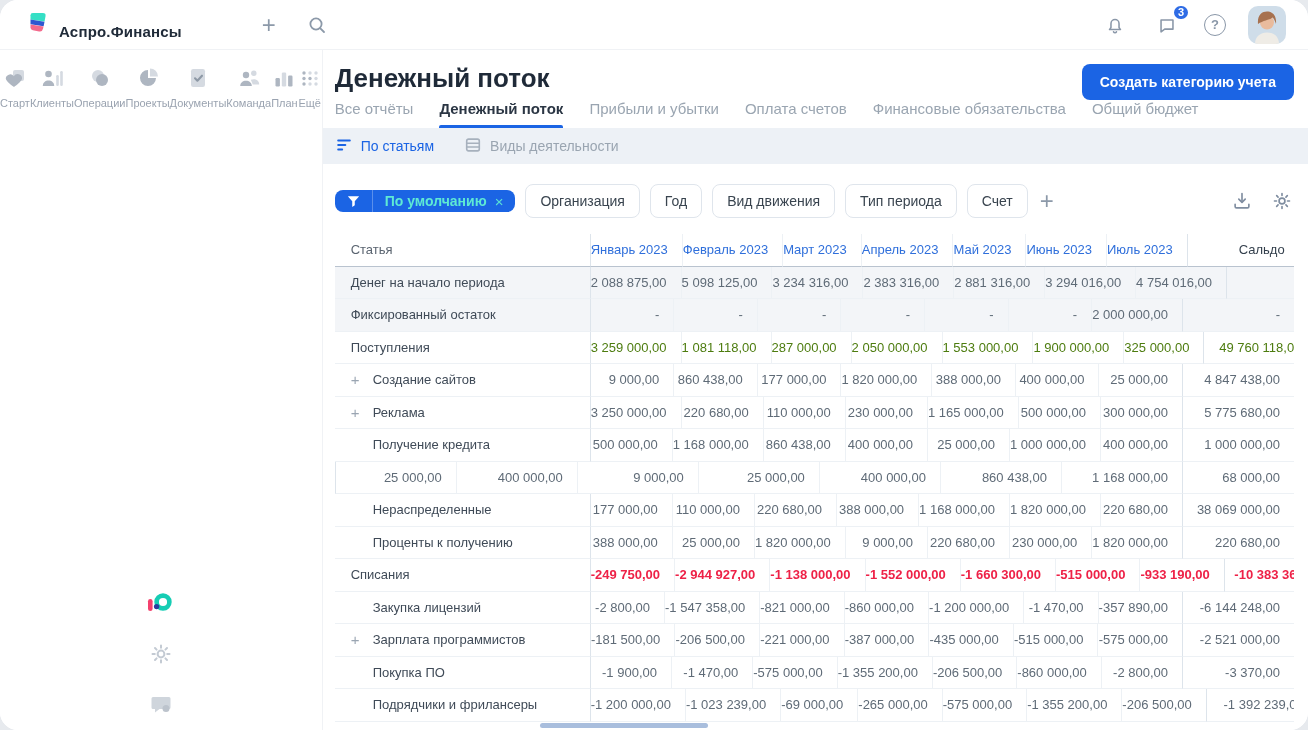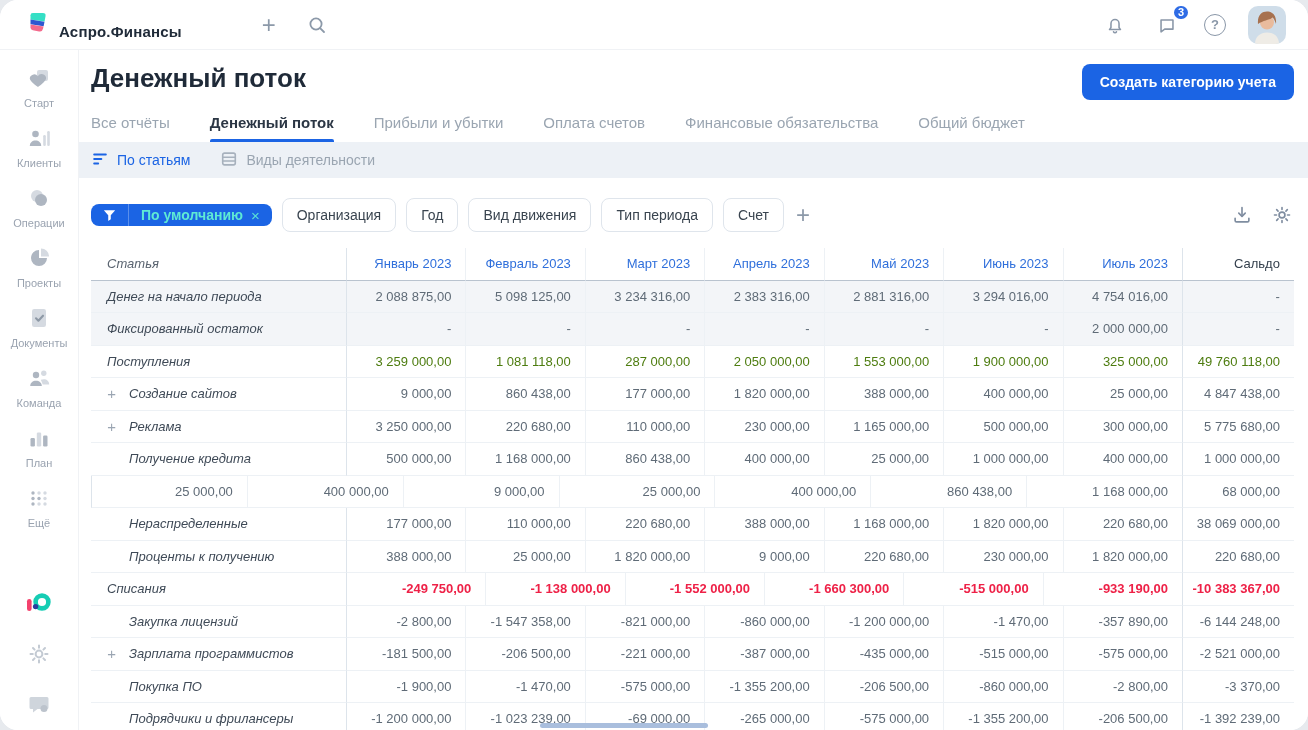--- a/index.html
+++ b/index.html
@@ -27,21 +27,21 @@
   .side-bottom { margin-top:auto; display:flex; flex-direction:column; align-items:center; gap:26px; }
   .side-bottom .side-item { margin-bottom:0; }
 
   .main { flex:1; display:flex; flex-direction:column; min-width:0; }
 
   
   .pagehead { padding:14px 14px 0 12px; background:#fff; }
   .pagehead-top { display:flex; align-items:flex-start; }
   .page-title { font-size:26px; font-weight:700; color:#1f2a38; line-height:1.15; }
   .create-btn { margin-left:auto; background:#1b64e4; color:#fff; border:none; border-radius:8px; font-size:14px; font-weight:700; padding:10px 18px; cursor:pointer; font-family:inherit; }
-  .tabs { display:flex; gap:40px; margin-top:14px; }
+  .tabs { display:flex; gap:26px; }
   .tab { font-size:15px; color:#9aa5b1; padding-bottom:11px; cursor:pointer; position:relative; white-space:nowrap; }
   .tab.active { color:#2b3644; font-weight:700; }
   .tab.active::after { content:""; position:absolute; left:0; right:0; bottom:0; height:3px; background:#1b64e4; border-radius:2px 2px 0 0; }
 
   
   .viewstrip { height:36px; background:#edf1f6; display:flex; align-items:center; gap:30px; padding:0 14px 0 12px; }
   .view-tab { display:flex; align-items:center; gap:8px; font-size:14px; color:#9aa5b1; cursor:pointer; }
   .view-tab.active { color:#1b64e4; }
 
   
@@ -53,21 +53,21 @@
   .chip-x { font-size:15px; padding:0 12px 0 2px; opacity:.95; }
   .fbtn { height:34px; padding:4px 14px; background:#fff; border:1px solid #dfe5ec; border-radius:8px; font-size:14px; color:#39444f; cursor:pointer; font-family:inherit; }
   .add-filter { font-size:24px; color:#8c99a9; margin-left:2px; cursor:pointer; line-height:1; }
   .fb-right { margin-left:auto; display:flex; align-items:center; gap:16px; }
   .fb-right .tb-ico { width:24px; height:24px; }
 
   
   .table { margin-top:16px; flex:1; min-height:0; overflow:hidden; }
   .trow { display:flex; height:32.5px; }
   .cell { display:flex; align-items:center; border-bottom:1px solid #edf1f5; font-size:13px; }
-  .c-label { flex:0 0 255px; padding-left:16px; color:#3f4a57; overflow:hidden; white-space:nowrap;font-style:italic; }
+  .c-label { flex:0 0 255px; padding-left:16px; color:#3f4a57; overflow:hidden; white-space:nowrap; }
   .c-val { flex:1 1 0; justify-content:flex-end; padding-right:14px; color:#5f6b77; border-left:1px solid #edf1f5; white-space:nowrap; }
   .c-val.first { border-left:1px solid #dde4eb;text-align:right; }
   .c-saldo { flex:0 0 112px; border-left:1px solid #dde4eb; }
   .thead .cell { border-bottom:1px solid #b9c3cf; }
   .thead .c-label { color:#5a6470; }
   .thead .c-val { color:#2f6fdb; cursor:pointer; }
   .thead .c-saldo { color:#333f4c; cursor:default;padding-left:36px; }
   .row-muted .cell { background:#f3f5f8; }
   .row-income .c-val { color:#4d7c0f; font-weight:400; }
   .row-expense .c-val { color:#ee2147; font-weight:700; }
@@ -120,21 +120,21 @@
           <circle cx="19" cy="16.5" r="7" fill="#e9bb9d"></circle>
           <path d="M10 18c-.8-9 3.8-12.5 9-12.5S28.8 9 28 18c0 0-1.6-5.2-3.6-6.4-2.4 2.2-9.4 2.6-14.4 6.4z" fill="#a7714f"></path>
         </svg>
       </span>
     </div>
   </div>
 
   <div class="body">
 
     <div class="sidebar">
-      <div style="display:flex;flex-direction:column;align-items:center;">
+      <div style="display:flex;align-items:center;">
           <div class="side-item">
             <span><svg width="24" height="24" viewBox="0 0 24 24">
                 <rect x="10" y="4" width="11" height="11" rx="2" fill="#d5dae1"></rect>
                 <path d="M11 21s-6.4-4-8.2-8a4.4 4.4 0 0 1 8-2.7A4.4 4.4 0 0 1 19 13c-1.8 4-8 8-8 8z" fill="#aeb6c1"></path>
               </svg></span>
             <span class="side-label">Старт</span>
           </div>
           <div class="side-item">
             <span><svg width="24" height="24" viewBox="0 0 24 24" fill="#aeb6c1">
                 <rect x="16.2" y="9" width="2.6" height="11" rx="1.3" fill="#d5dae1"></rect>
@@ -419,20 +419,21 @@
               <div class="cell c-val">220 680,00</div>
               <div class="cell c-val">230 000,00</div>
               <div class="cell c-val">1 820 000,00</div>
               <div class="cell c-val c-saldo">220 680,00</div>
             </div>
             <div class="trow row-expense">
               <div class="cell c-label">
                 <span>Списания</span>
               </div>
               <div class="cell c-val first">-249 750,00</div>
+              <div class="cell c-val">-2 944 927,00</div>
               <div class="cell c-val">-1 138 000,00</div>
               <div class="cell c-val">-1 552 000,00</div>
               <div class="cell c-val">-1 660 300,00</div>
               <div class="cell c-val">-515 000,00</div>
               <div class="cell c-val">-933 190,00</div>
               <div class="cell c-val c-saldo">-10 383 367,00</div>
             </div>
             <div class="trow row-plain">
               <div class="cell c-label">
                 <span class="indent"></span>

